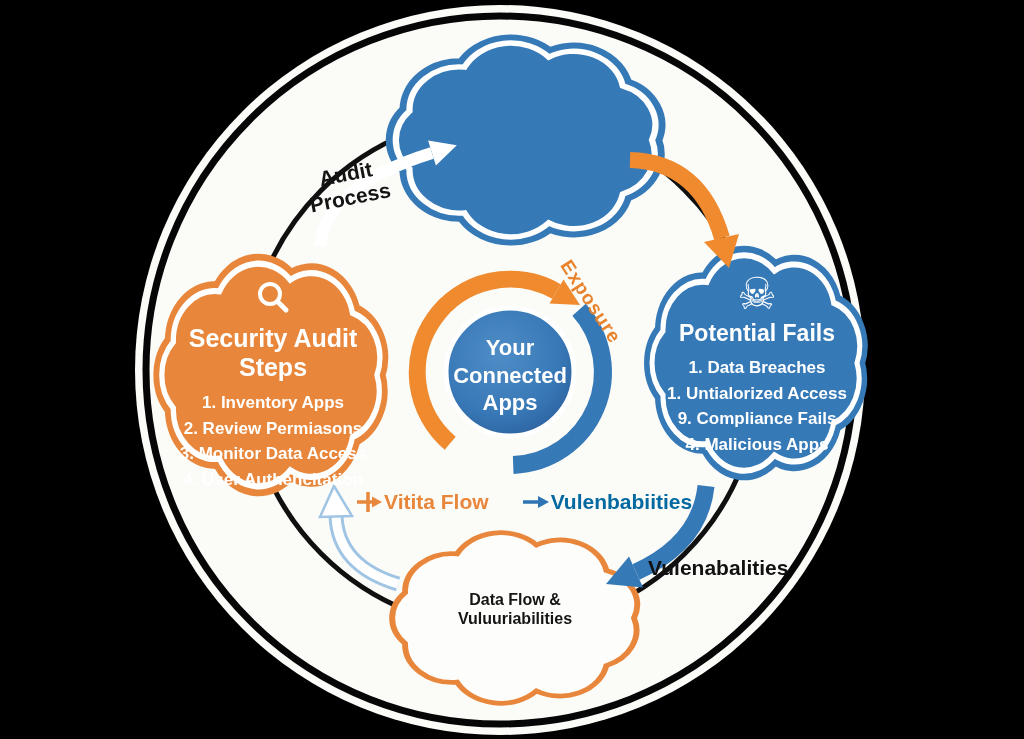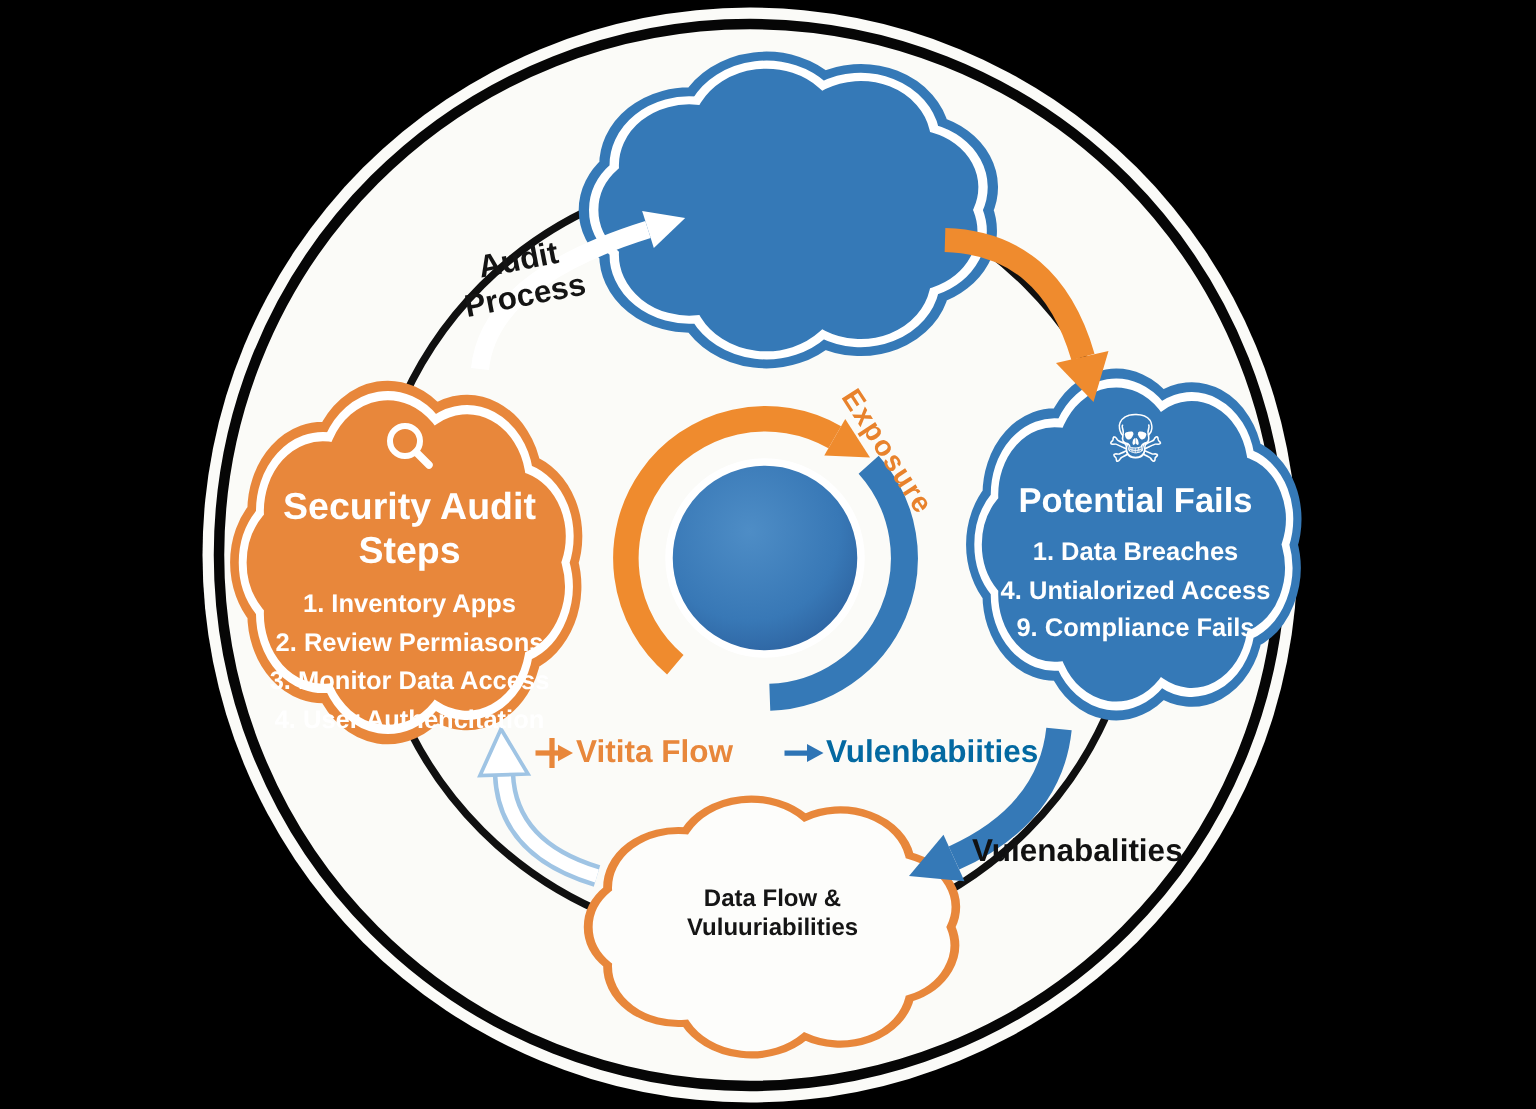--- a/index.html
+++ b/index.html
@@ -123,25 +123,31 @@
       <div class="cloud-item">3. Monitor Data Access</div>
       <div class="cloud-item">4. User Authencitation</div>
     </div>
   </div>
 
   <div class="txt cloud-text" id="risks-text">
     <div class="skull">☠</div>
     <div class="cloud-title">Potential Fails</div>
     <div class="cloud-items">
       <div class="cloud-item">1. Data Breaches</div>
-      <div class="cloud-item">4. Untialorized Access</div>
+      <div class="cloud-item">1. Untialorized Access</div>
       <div class="cloud-item">9. Compliance Fails</div>
+      <div class="cloud-item">4. Malicious Apps</div>
     </div>
   </div>
 
+  <div class="txt" id="center-text">
+    <span>Your</span>
+    <span>Connected</span>
+    <span>Apps</span>
+  </div>
 
   <div class="txt" id="exposure">Exposure</div>
 
   <div class="txt" id="vuln-outer">Vulenabalities</div>
 
   <div class="txt" id="bottom-cloud-text">
     <span>Data Flow &amp;</span>
     <span>Vuluuriabilities</span>
   </div>
 

